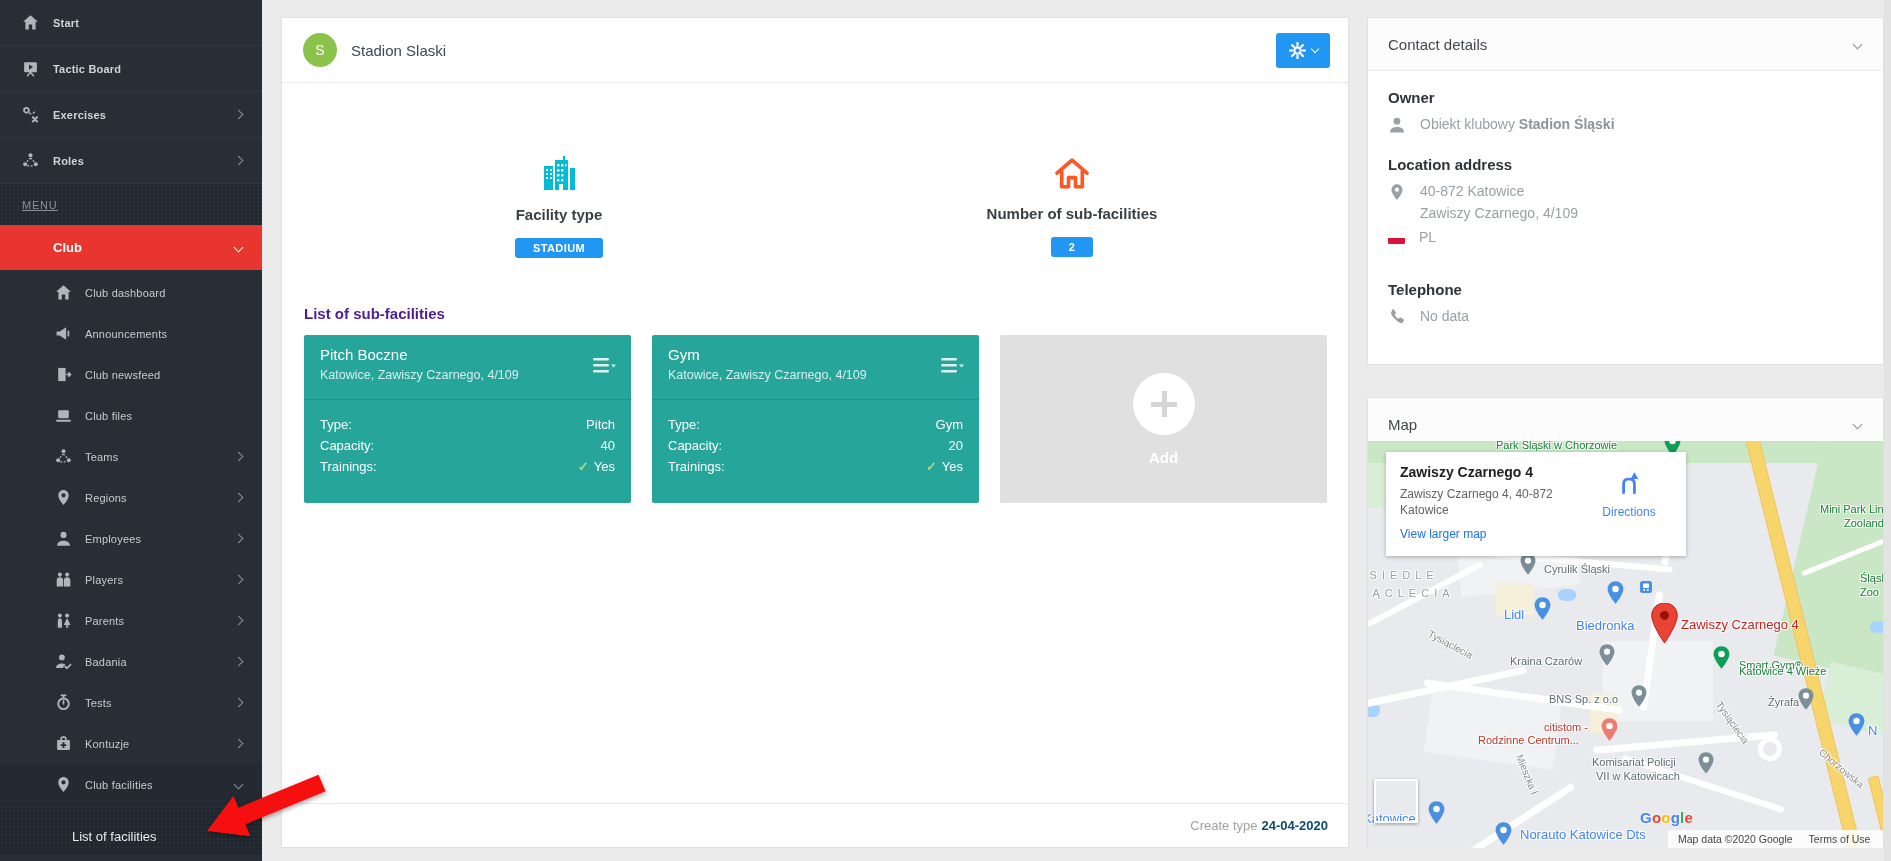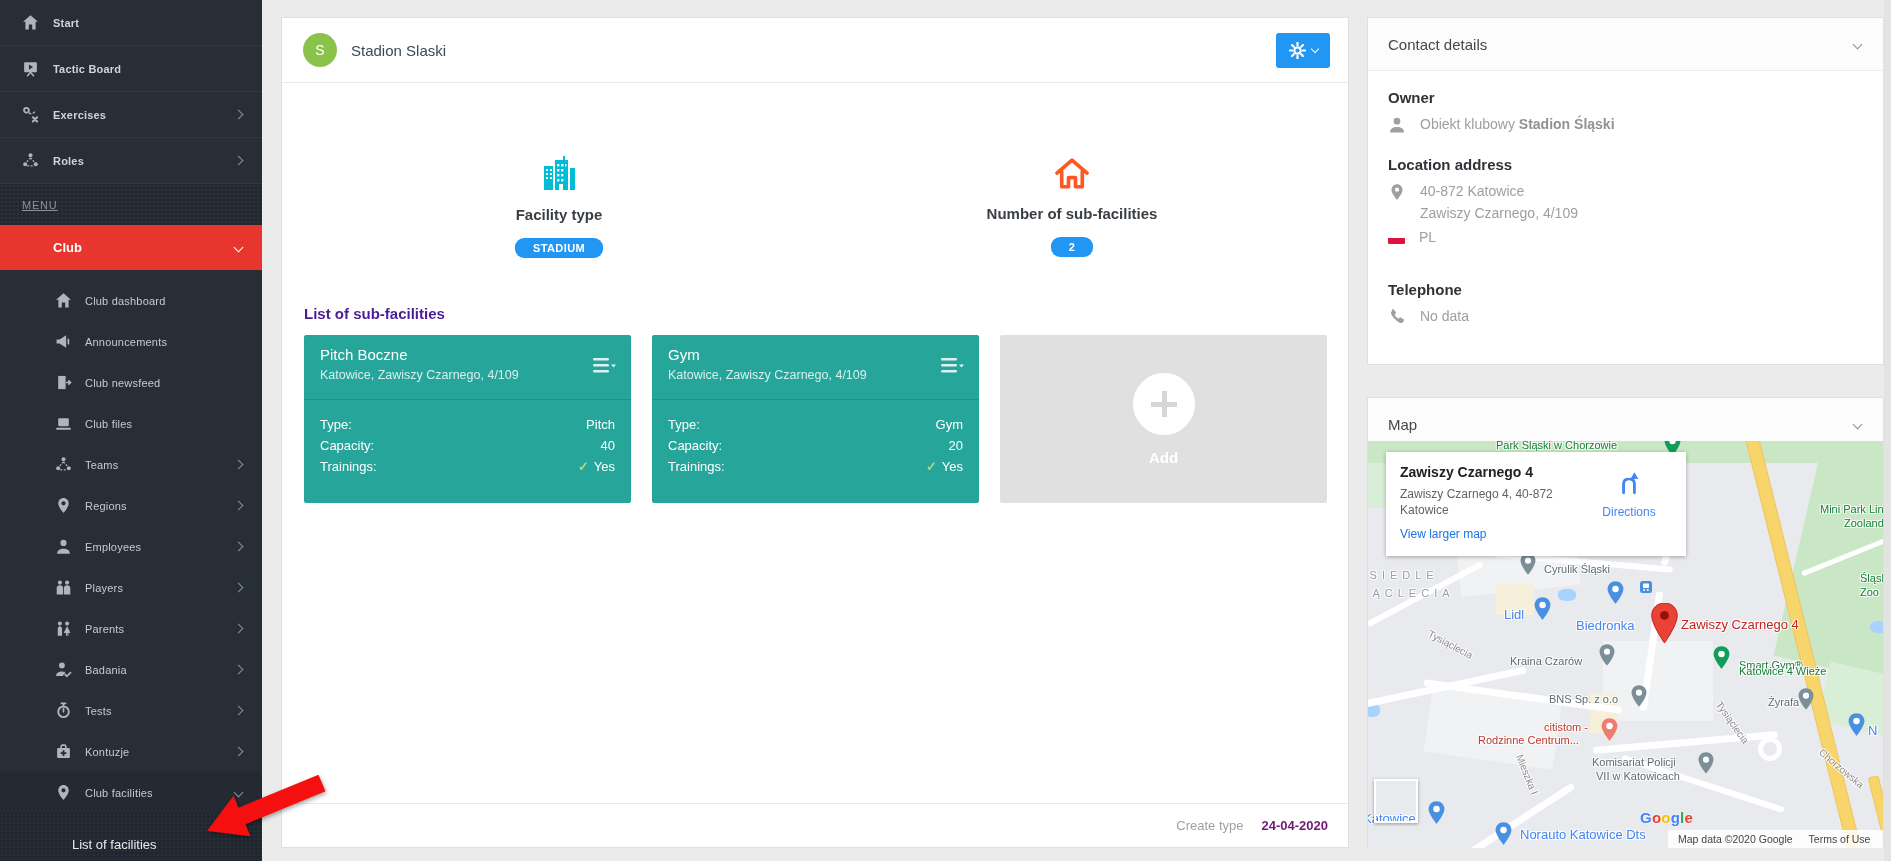--- a/index.html
+++ b/index.html
@@ -33,42 +33,42 @@
   .mc-header { position:absolute; left:0; top:0; right:0; height:65px; border-bottom:1px solid #e9e9e9; display:flex; align-items:center; padding:0 18px 0 21px; }
   .avatar { width:34px; height:34px; border-radius:50%; background:#8bc34a; color:#fff; font-size:14px; display:flex; align-items:center; justify-content:center; }
   .mc-title { margin-left:14px; font-size:15px; font-weight:500; color:#3a4a54; }
   .gear-btn { margin-left:auto; width:54px; height:35px; background:#2196f3; border:none; border-radius:3px; display:flex; align-items:center; justify-content:center; gap:6px; cursor:pointer; }
   .gear-btn .chv { width:6px; height:6px; border-color:#fff; transform:rotate(45deg); margin:0 0 3px 0; }
 
   .ov-group { position:absolute; display:flex; flex-direction:column; align-items:center; }
   .ov1 { left:177px; top:138px; width:200px; }
   .ov2 { left:670px; top:138px; width:240px; }
   .ov-label { margin-top:14px; font-size:15px; font-weight:700; color:#3a3f44; }
-  .badge { margin-top:15px; background:#2196f3; color:#fff; font-size:11px; font-weight:700; letter-spacing:.4px; padding:4px 18px; border-radius:9px; }
+  .badge { margin-top:15px; background:#2196f3; color:#fff; font-size:11px; font-weight:700; letter-spacing:.4px; padding:4px 18px; border-radius:3px; }
 
   .sub-heading { position:absolute; left:22px; top:287px; font-size:15px; font-weight:700; color:#4c1d95; }
   .cards-row { position:absolute; left:22px; top:317px; width:1024px; height:168px; display:flex; gap:21px; }
   .fac-card { width:327px; height:168px; background:#26a69a; border-radius:2px; color:#fff; position:relative; }
   .fc-head { height:65px; border-bottom:1px solid rgba(0,0,0,0.12); padding:11px 16px 0 16px; position:relative; }
   .fc-name { font-size:15px; font-weight:500; }
   .fc-addr { margin-top:5px; font-size:12.5px; color:rgba(255,255,255,0.82); }
   .fc-menu { position:absolute; right:14px; top:22px; width:24px; height:18px; cursor:pointer; opacity:.85; }
   .fc-body { padding:14px 16px 0 16px; }
   .fc-row { display:flex; justify-content:space-between; font-size:13px; height:21px; align-items:center; }
   .fc-check { color:#aed581; font-weight:700; margin-right:5px; }
   .add-card { width:327px; height:168px; background:#e0e0e0; border-radius:2px; display:flex; flex-direction:column; align-items:center; justify-content:center; cursor:pointer; }
   .add-circle { width:62px; height:62px; border-radius:50%; background:#fff; display:flex; align-items:center; justify-content:center; }
   .add-plus { position:relative; width:26px; height:26px; }
   .add-plus::before, .add-plus::after { content:""; position:absolute; background:#d6d6d6; }
   .add-plus::before { left:11px; top:0; width:5px; height:26px; }
   .add-plus::after { left:0; top:11px; width:26px; height:5px; }
   .add-label { margin-top:14px; color:#fff; font-size:15px; font-weight:700; }
 
   .mc-footer { position:absolute; left:0; right:0; bottom:0; height:44px; border-top:1px solid #e9e9e9; display:flex; align-items:center; justify-content:flex-end; padding-right:20px; font-size:13px; color:#a2a2a2; }
-  .mc-footer b { color:#701a75; margin-left:18px; font-weight:700; }
+  .mc-footer b { color:#0c4a6e; margin-left:4px; font-weight:700; }
 
   
   .panel { position:absolute; left:1367px; width:517px; background:#fff; border:1px solid #e0e0e0; z-index:2; }
   .panel-head { height:53px; display:flex; align-items:center; padding:0 20px; border-bottom:1px solid #ececec; background:#fcfcfc; font-size:15px; color:#43484d; cursor:pointer; }
   .contact-card { top:17px; height:348px; }
   .map-card { top:397px; height:451px; }
   .cd-body { padding:18px 20px 0 20px; }
   .cd-h { font-size:15px; font-weight:700; color:#2f3337; margin-bottom:10px; }
   .cd-line { display:flex; align-items:flex-start; font-size:14px; color:#9aa0a4; margin-bottom:8px; }
   .cd-line .cic { width:18px; height:18px; color:#9aa0a4; margin-right:14px; flex:0 0 18px; }
@@ -156,21 +156,21 @@
         <span class="chv"></span>
       </div>
     </div>
   <div class="menu-label">MENU</div>
   <div class="nav-club">
     <span class="ic"></span>
     <span class="lbl">Club</span>
     <span class="spacer"></span>
       <span class="chv down"></span>
   </div>
-  <div class="nav-sub" id="nav-sub" style="padding-top: 10px;">
+  <div class="nav-sub" id="nav-sub" style="padding-top: 2px;">
       <div class="nav-row">
         <span class="ic">
           <svg viewBox="0 0 16 16" width="17" height="17" fill="currentColor">
             <path d="M8 1.2 L15 7.4 H12.8 V14.5 H9.6 V9.8 H6.4 V14.5 H3.2 V7.4 H1 Z"></path>
           </svg>
         </span>
         <span class="lbl">Club dashboard</span>
       </div>
       <div class="nav-row">
         <span class="ic">

